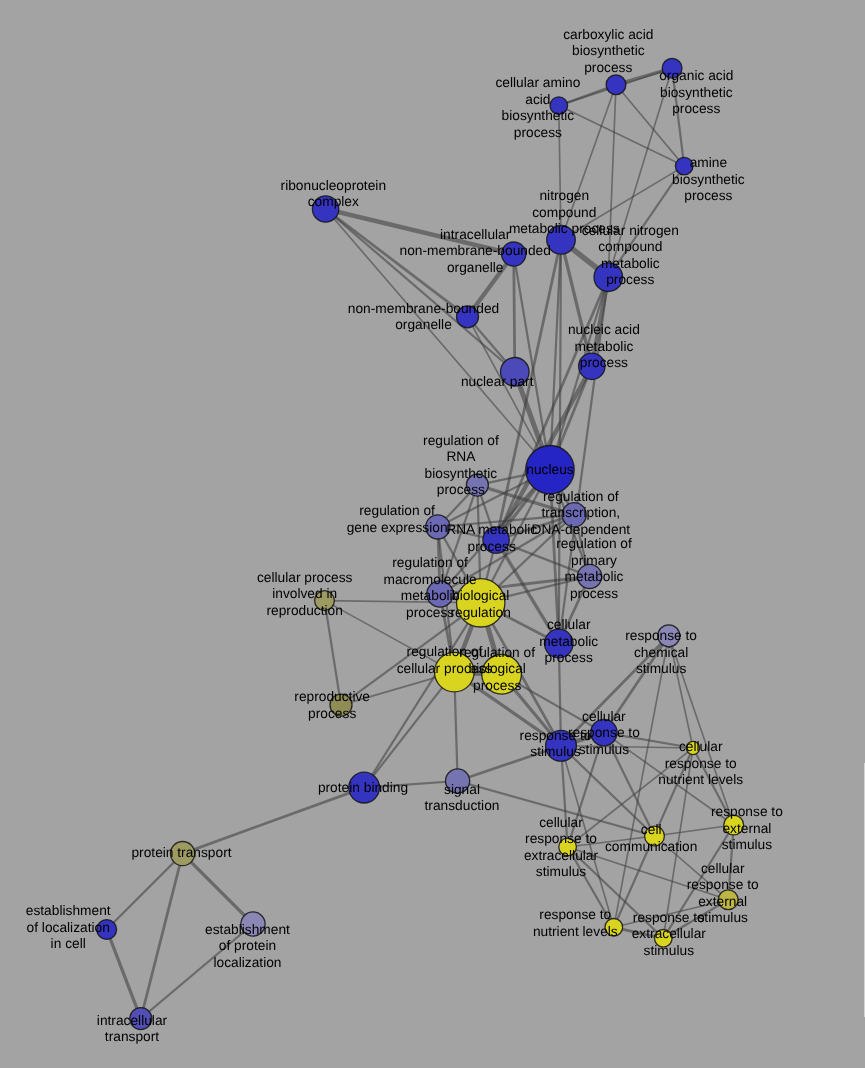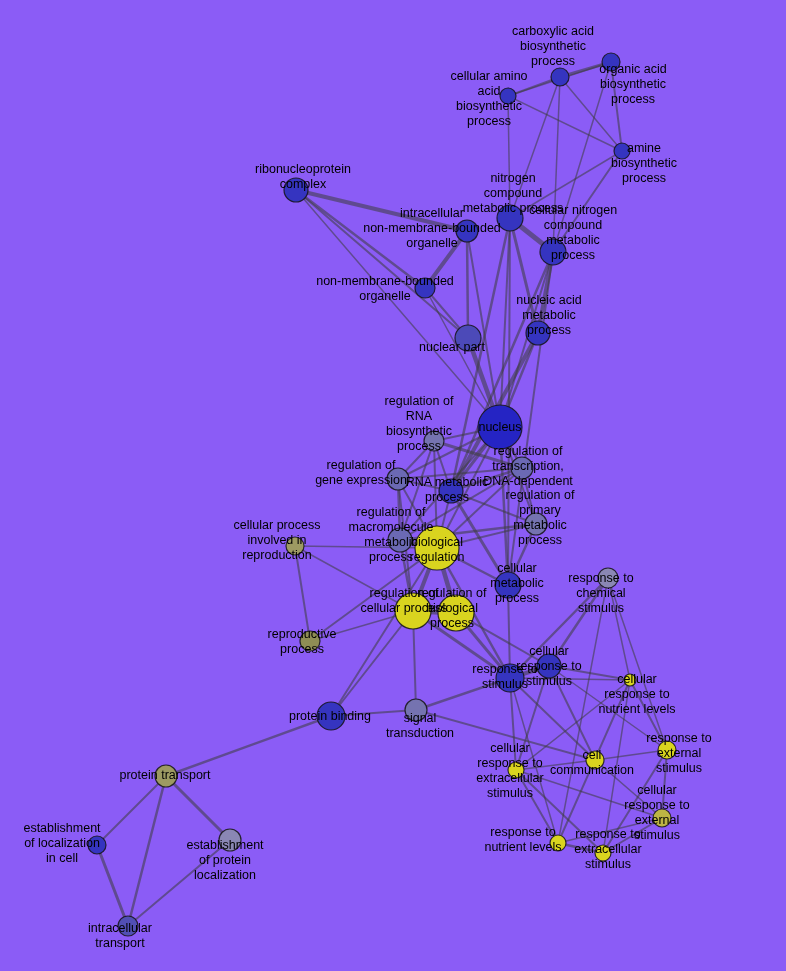--- a/index.html
+++ b/index.html
@@ -4,21 +4,21 @@
 <style>
   html, body {
     margin: 0;
     padding: 0;
     background: #ffffff;
   }
   #viewport {
     position: relative;
     width: 786px;
     height: 971px;
-    background: #8b5cf6;
+    background: #a3a3a3;
     overflow: hidden;
     font-family: "Liberation Sans", sans-serif;
   }
   svg text {
     font-family: "Liberation Sans", sans-serif;
     font-size: 12.5px;
     fill: #000000;
   }
   svg circle.node {
     stroke: #141414;

